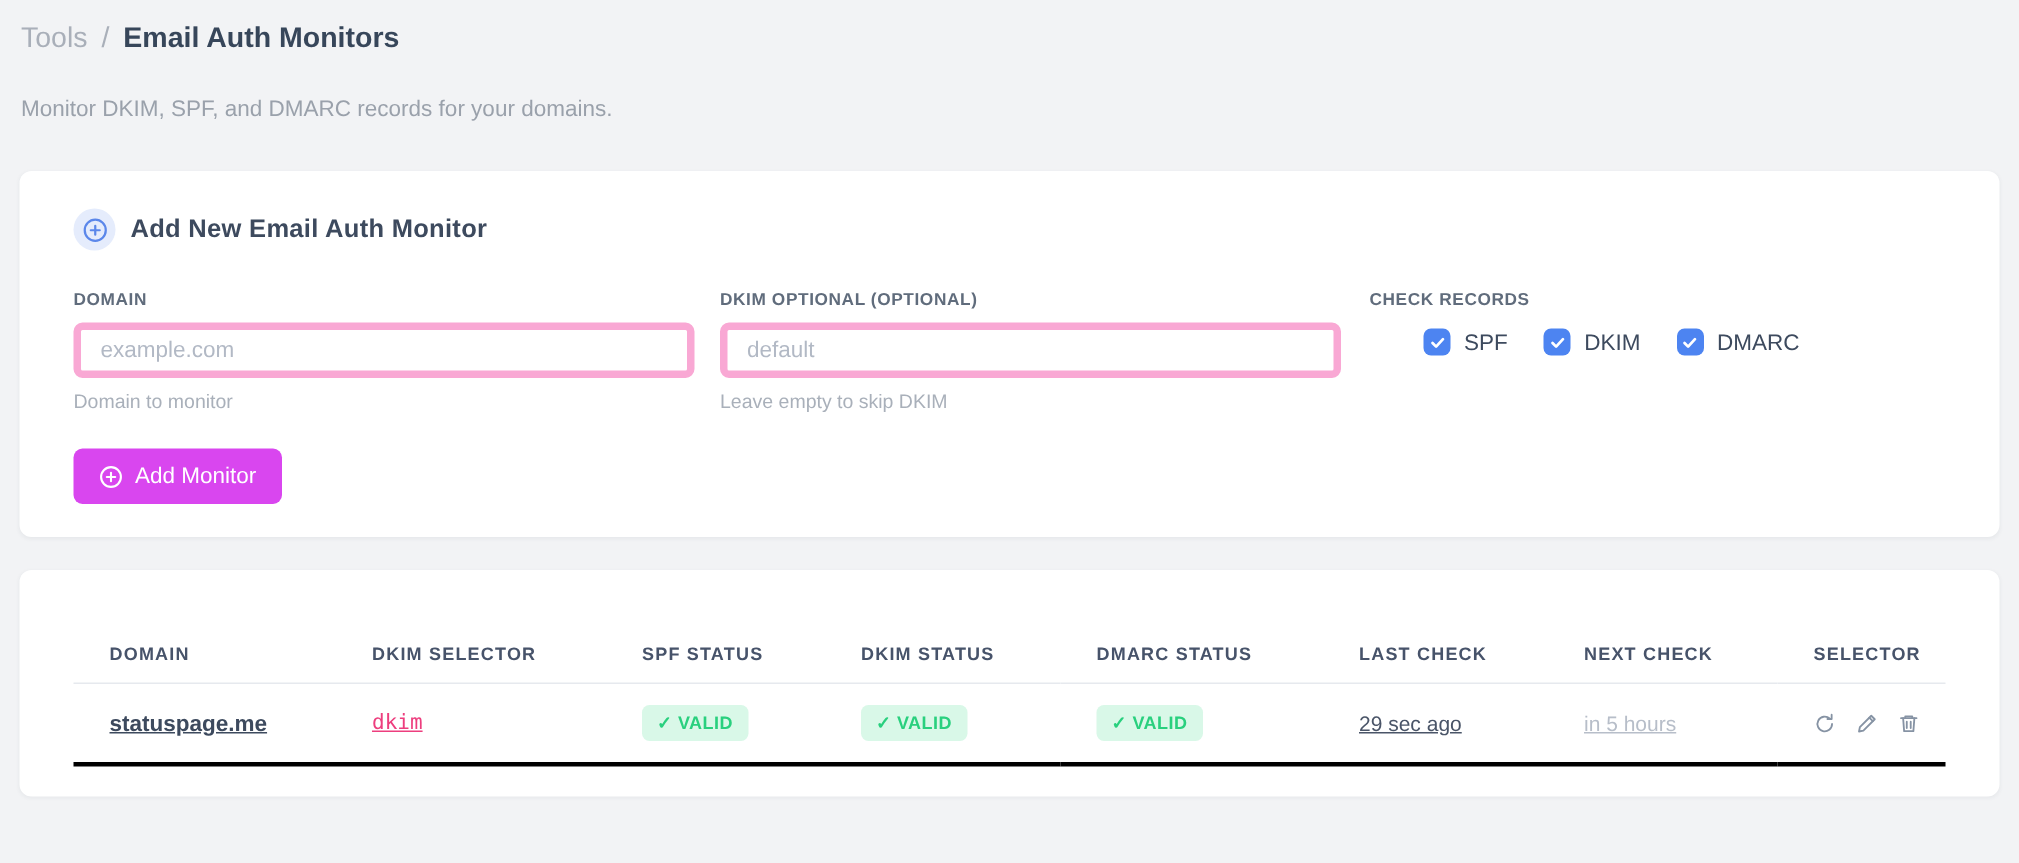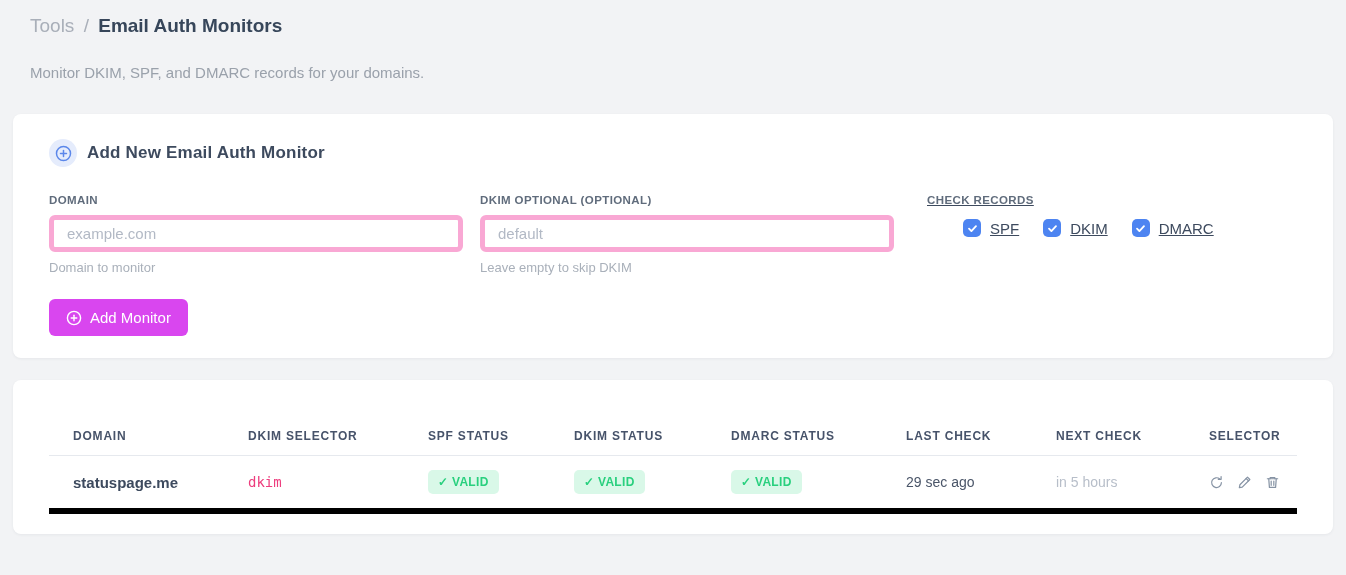--- a/index.html
+++ b/index.html
@@ -5,21 +5,21 @@
   * { margin: 0; padding: 0; box-sizing: border-box; }
   html, body { width: 1346px; height: 575px; }
   body {
     background: #f2f3f5;
     font-family: "Liberation Sans", sans-serif;
     color: #3d4a5e;
     overflow: hidden;
   }
 
   
-  .page-head { padding: 12px 14px 0 14px; margin-left: 16px; }
+  .page-head { padding: 12px 14px 0 14px; }
   .breadcrumb { font-size: 19px; line-height: 28px; }
   .breadcrumb .bc-parent { color: #a9afb9; font-weight: 400; }
   .breadcrumb .bc-sep { color: #a9afb9; font-weight: 400; margin: 0 4px; }
   .breadcrumb .bc-current { color: #37465a; font-weight: 700; }
   .page-subtitle { margin-top: 24px; font-size: 15px; color: #9aa1ab; }
 
   
   .card {
     background: #ffffff;
     border-radius: 8px;
@@ -49,21 +49,21 @@
   .text-input {
     width: 100%; height: 37px;
     border: 5px solid #f9a8d4; border-radius: 6px;
     padding: 0 13px; font-size: 15px; color: #3d4a5e;
     font-family: "Liberation Sans", sans-serif;
     outline: none; background: #fff;
   }
   .text-input::placeholder { color: #b2b9c5; }
   .field-hint { margin-top: 8px; font-size: 13px; color: #a9b0ba; }
 
-  .check-group { margin-left: 16px; text-decoration: underline; }
+  .check-group { margin-left: 2px; }
   .check-row { display: flex; align-items: center; margin-top: 13px; padding-left: 36px; }
   .check-item { display: flex; align-items: center; margin-right: 24px; cursor: pointer; }
   .checkbox {
     width: 18px; height: 18px; border-radius: 5px;
     background: #4d84f1; display: flex; align-items: center; justify-content: center;
     flex: 0 0 18px;
   }
   .check-label { margin-left: 9px; font-size: 15px; color: #3d4a5e; }
 
   .btn-primary {
@@ -80,23 +80,24 @@
   
   table.monitors { border-collapse: collapse; table-layout: fixed; width: 100%; margin-top: 14px; }
   table.monitors th {
     text-align: left; font-size: 12px; font-weight: 700; color: #47536a;
     letter-spacing: .8px; padding: 10px 8px 12px 24px;
     border-bottom: 1px solid #e6e9ee;
     white-space: nowrap;
   }
   table.monitors td {
     padding: 14px 8px 14px 24px;
-    border-bottom: 6px solid #000000;
+    border-bottom: 3px solid #000000;
     vertical-align: middle;
     white-space: nowrap;
+    text-decoration: underline;
   }
   .cell-domain { font-size: 15px; font-weight: 700; color: #3d4a5e; }
   .cell-selector { font-family: "DejaVu Sans Mono", monospace; font-size: 14px; color: #ed3e7e; }
   .badge-valid {
     display: inline-block; background: #d9f8e8; color: #29d07e;
     font-size: 12px; font-weight: 700; letter-spacing: .3px;
     padding: 5px 10px; border-radius: 5px;
   }
   .cell-last { font-size: 14px; color: #4a5568; }
   .cell-next { font-size: 14px; color: #b7bec9; }

